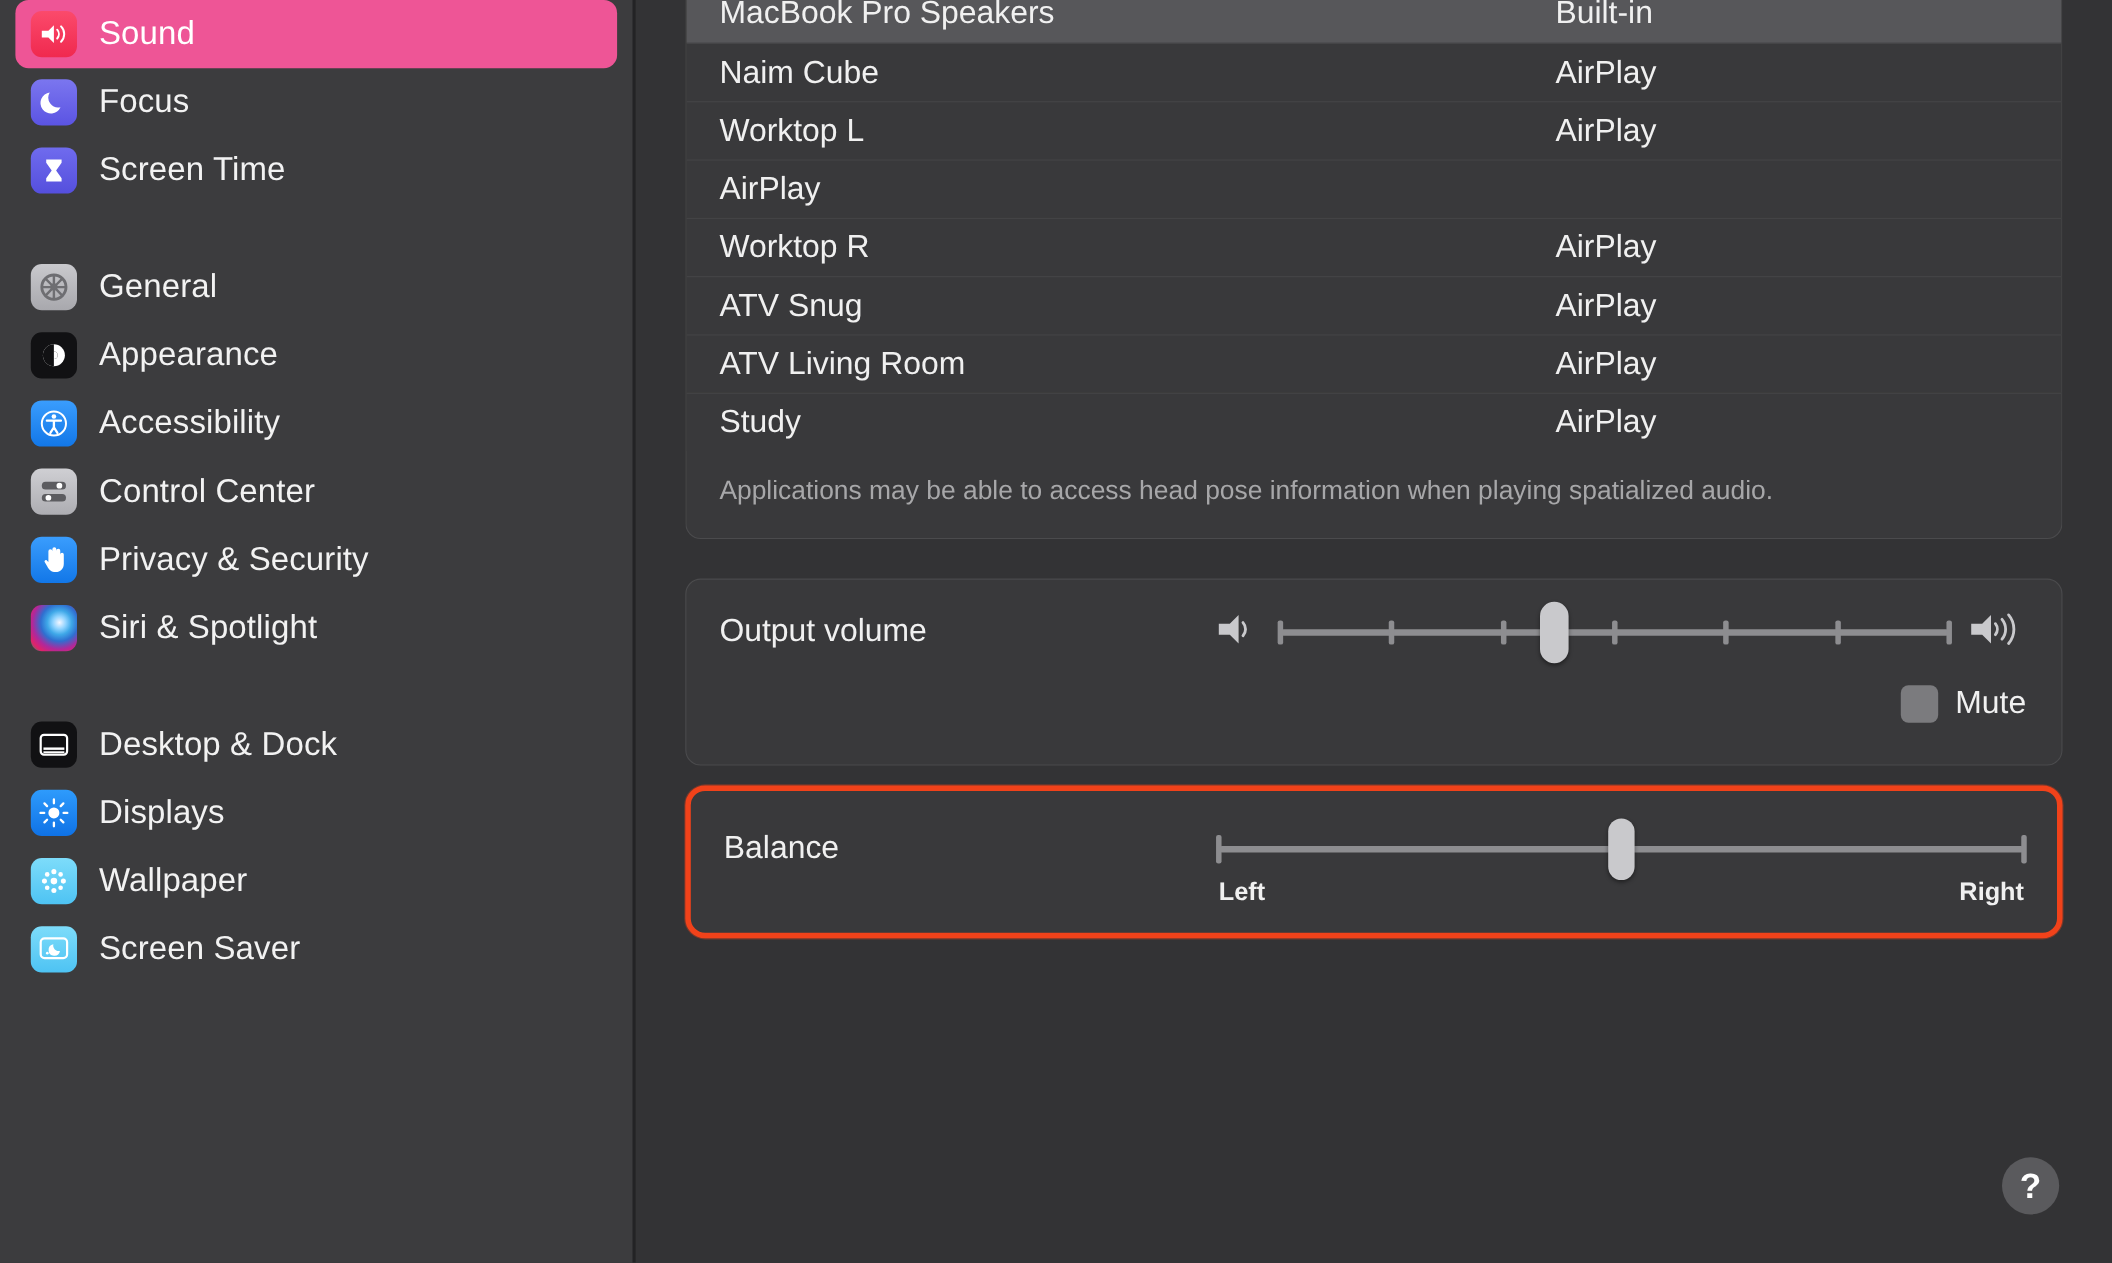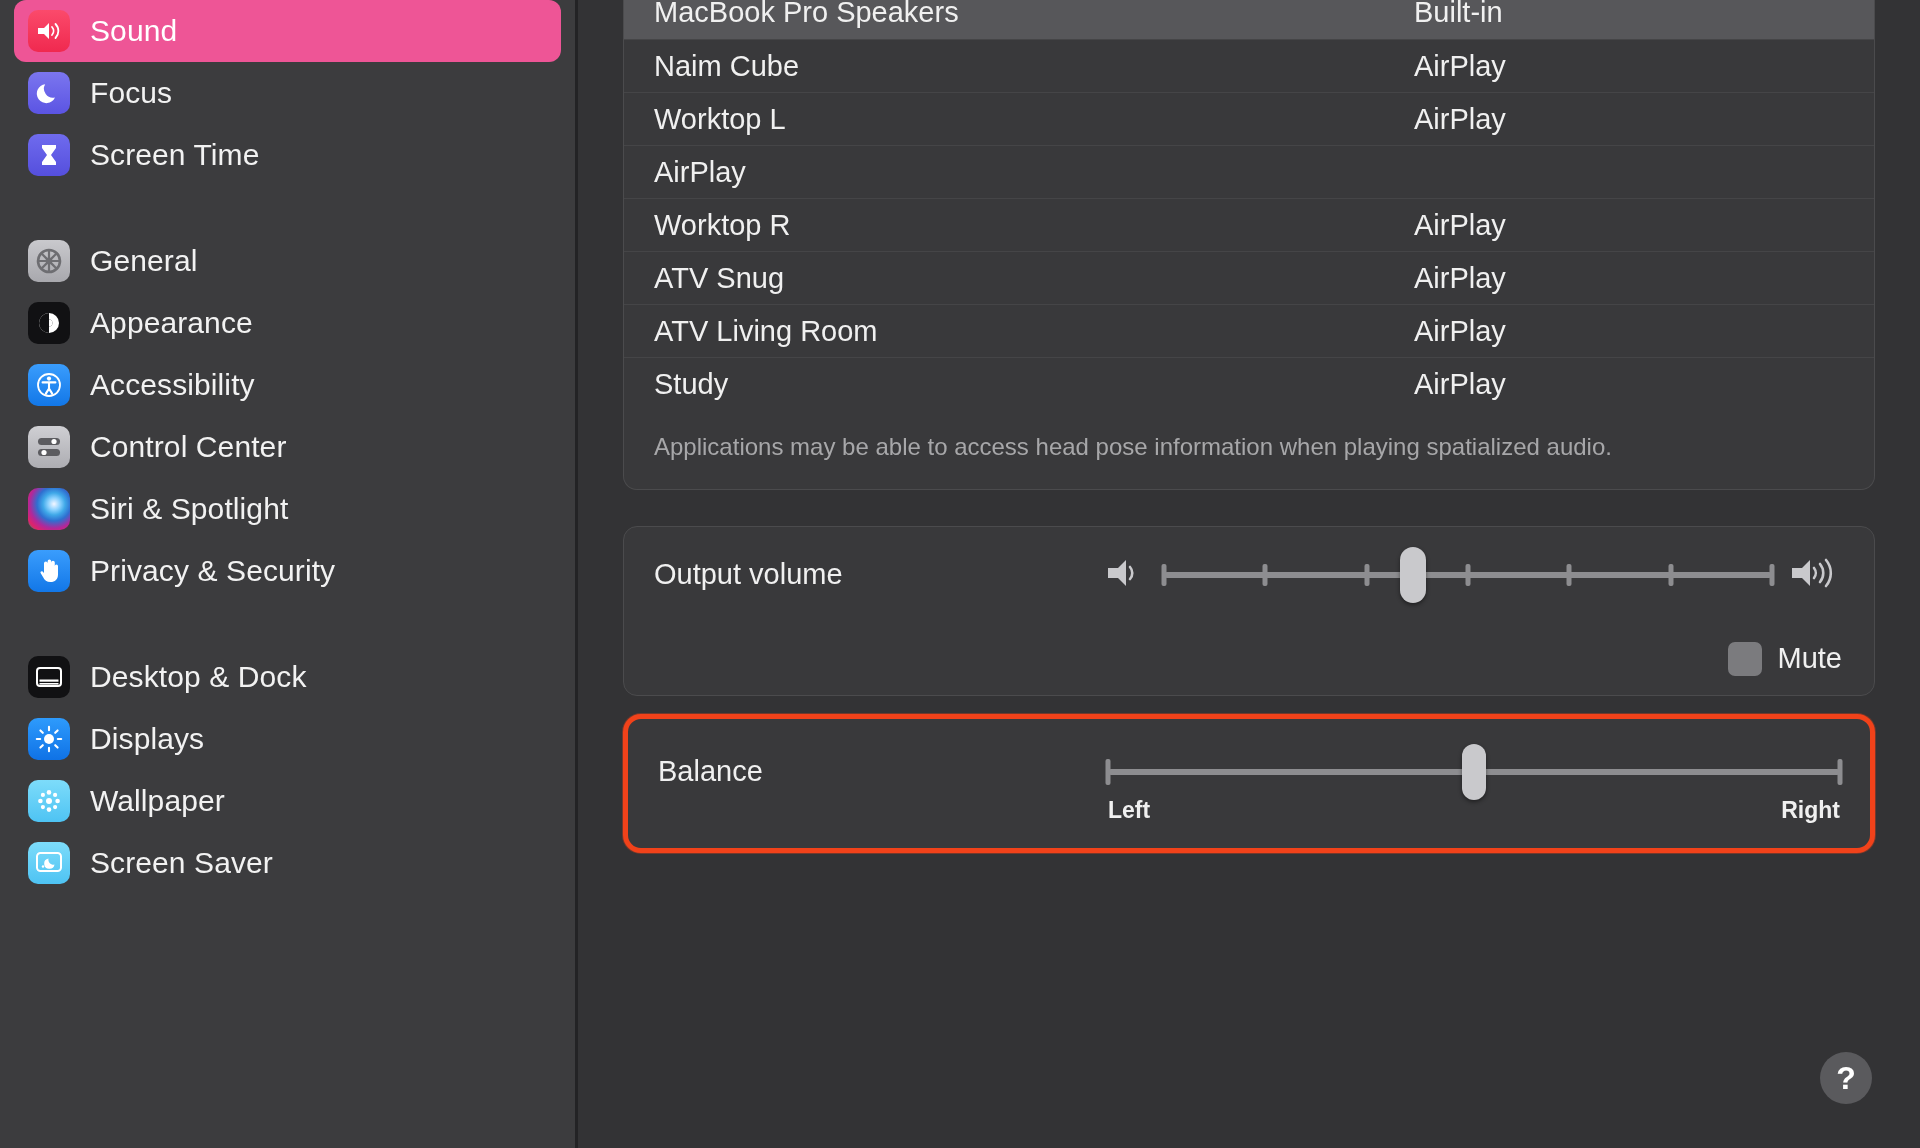--- a/index.html
+++ b/index.html
@@ -127,21 +127,21 @@
     width: 5px; height: 22px; background: #8d8d90; border-radius: 2px;
   }
   .thumb {
     position: absolute; top: 50%; transform: translate(-50%,-50%);
     width: 26px; height: 56px; background: #c9c9cc;
     border-radius: 13px;
     box-shadow: 0 2px 4px rgba(0,0,0,.45);
   }
 
   .mute-row {
-    display: flex; align-items: center; justify-content: flex-end;
+    display: flex; align-items: flex-start; justify-content: flex-end;
     height: 72px; gap: 16px; padding-right: 2px;
   }
   .checkbox {
     width: 34px; height: 34px; border-radius: 7px;
     background: #7b7b7e;
   }
   .mute-label { font-size: 29px; color: #f0f0f0; }
 
   
   .card-balance {
@@ -258,34 +258,34 @@
             <svg width="28" height="26" viewBox="0 0 28 26">
               <rect x="3" y="4" width="22" height="7" rx="3.5" fill="#5c5c60"></rect>
               <rect x="3" y="15" width="22" height="7" rx="3.5" fill="#5c5c60"></rect>
               <circle cx="19" cy="7.5" r="2.6" fill="#ffffff"></circle>
               <circle cx="9" cy="18.5" r="2.6" fill="#ffffff"></circle>
             </svg>
           </span>
           <span class="side-label">Control Center</span>
         </div>
         <div class="side-item">
+          <span class="app-icon ic-privacy">
+            <svg width="24" height="28" viewBox="0 0 24 28">
+              <path d="M7 13V6.2a1.8 1.8 0 0 1 3.6 0V12V4.4a1.8 1.8 0 0 1 3.6 0V12V5.6a1.8 1.8 0 0 1 3.6 0V13V9a1.6 1.6 0 0 1 3.2 0v8.4c0 4.6-3 7.6-7.4 7.6-4 0-6-1.8-7.6-5L3.6 16c-.6-1.2.9-2.5 2-1.5L7 16z" fill="#ffffff"></path>
+            </svg>
+          </span>
+          <span class="side-label">Privacy &amp; Security</span>
+        </div>
+        <div class="side-item">
           <span class="app-icon ic-siri">
             <svg width="30" height="30" viewBox="0 0 30 30">
               <circle cx="15" cy="15" r="14" fill="none"></circle>
             </svg>
           </span>
           <span class="side-label">Siri &amp; Spotlight</span>
-        </div>
-        <div class="side-item">
-          <span class="app-icon ic-privacy">
-            <svg width="24" height="28" viewBox="0 0 24 28">
-              <path d="M7 13V6.2a1.8 1.8 0 0 1 3.6 0V12V4.4a1.8 1.8 0 0 1 3.6 0V12V5.6a1.8 1.8 0 0 1 3.6 0V13V9a1.6 1.6 0 0 1 3.2 0v8.4c0 4.6-3 7.6-7.4 7.6-4 0-6-1.8-7.6-5L3.6 16c-.6-1.2.9-2.5 2-1.5L7 16z" fill="#ffffff"></path>
-            </svg>
-          </span>
-          <span class="side-label">Privacy &amp; Security</span>
         </div>
       </div>
       <div class="side-gap"></div>
       <div class="side-group">
         <div class="side-item">
           <span class="app-icon ic-desktopdock">
             <svg width="28" height="22" viewBox="0 0 28 22">
               <rect x="2" y="2" width="24" height="18" rx="3" fill="none" stroke="#ffffff" stroke-width="2"></rect>
               <rect x="4.5" y="13.5" width="19" height="2.2" fill="#ffffff"></rect>
               <rect x="4.5" y="17" width="19" height="1.6" fill="#ffffff"></rect>

